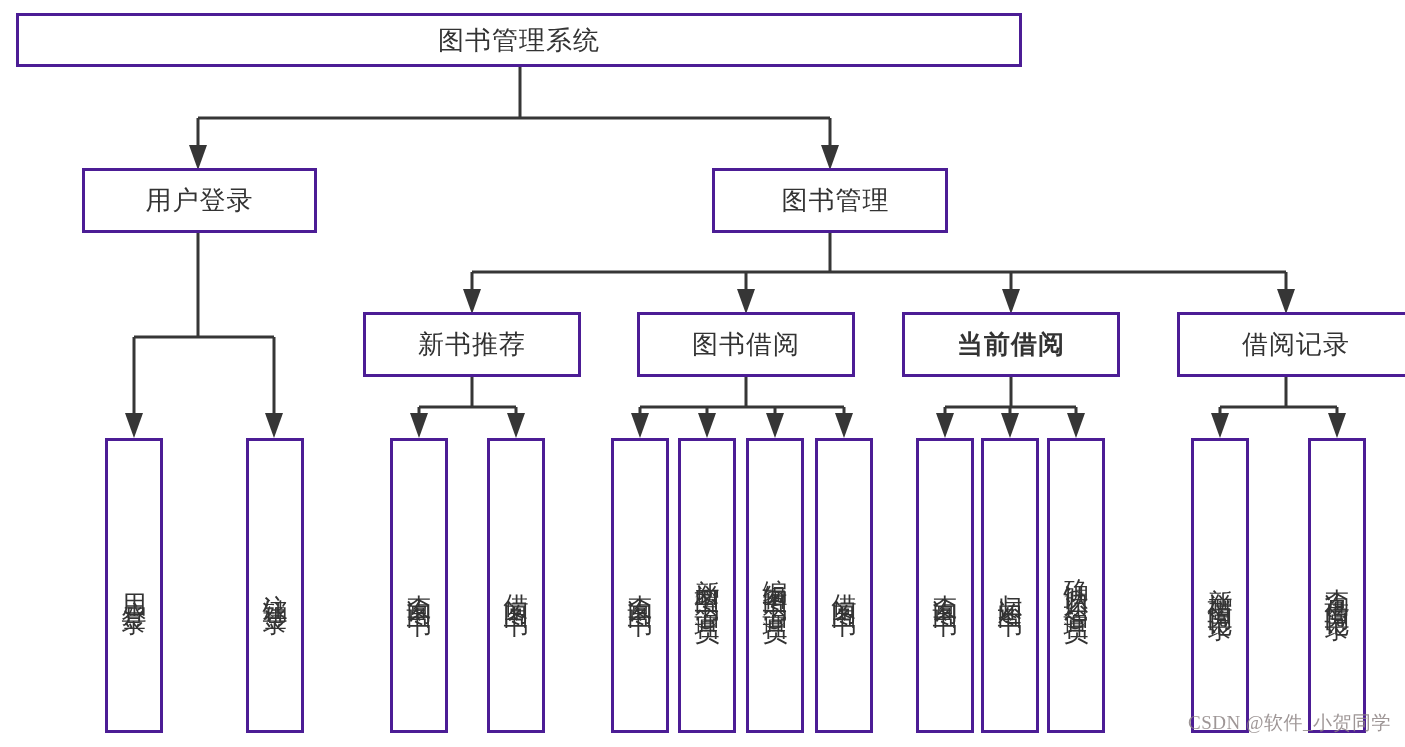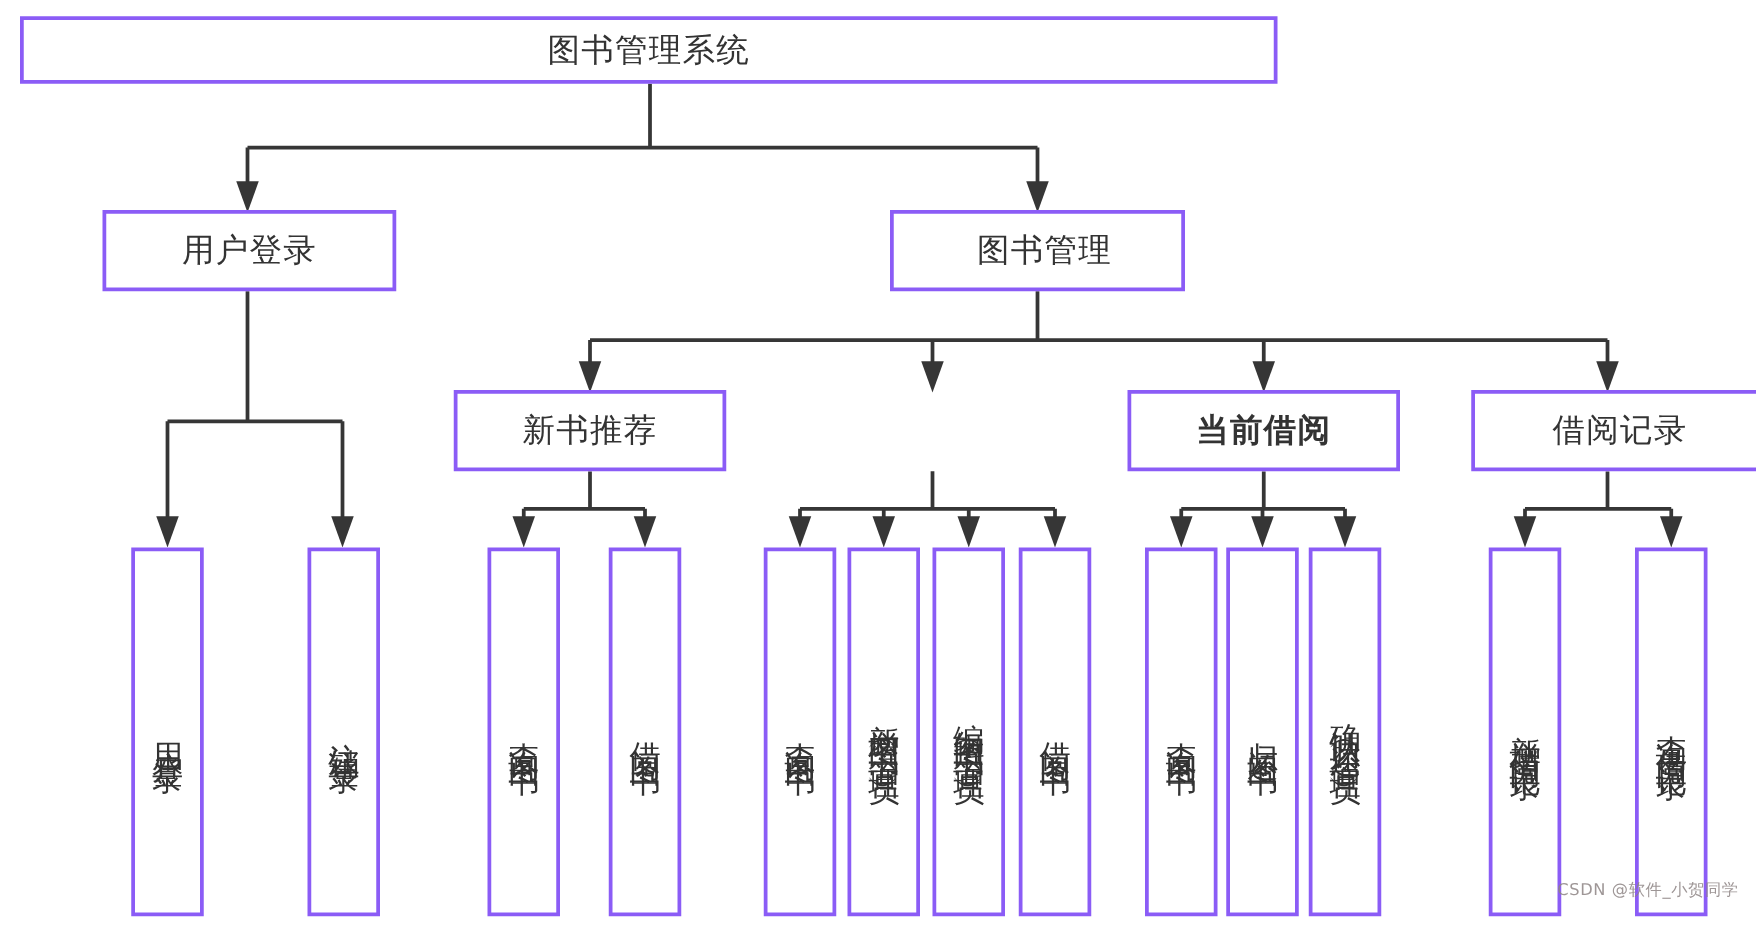--- a/index.html
+++ b/index.html
@@ -20,21 +20,21 @@
   .wires path {
     stroke: #363636;
     stroke-width: 3;
     fill: none;
   }
   .wires polygon { fill: #363636; }
   .node {
     position: absolute;
     box-sizing: border-box;
     background: #ffffff;
-    border: 3px solid #8b5cf6;
+    border: 3px solid #4c1d95;
     display: flex;
     align-items: center;
     justify-content: center;
   }
   .h-label {
     font-size: 26px;
     letter-spacing: 1px;
     white-space: nowrap;
     color: #333333;
   }
@@ -46,25 +46,26 @@
   .v-label {
     writing-mode: vertical-rl;
     font-size: 25px;
     letter-spacing: 6px;
     line-height: 1;
     color: #333333;
   }
   .watermark {
     position: absolute;
     right: 14px;
-    bottom: 26px;
-    font-size: 13px;
+    bottom: 11px;
+    font-size: 19px;
     letter-spacing: 0.5px;
     color: rgba(141, 132, 132, 0.85);
     white-space: nowrap;
+    font-family: Liberation Serif, serif;
   }
 </style>
 </head>
 <body>
 
 <div class="stage">
 
   <svg class="wires" viewBox="0 0 1405 747" xmlns="http://www.w3.org/2000/svg">
     <g>
       <path d="M520 66 V118 M198 118 H830 M198 118 V146 M830 118 V146"></path>
@@ -115,20 +116,23 @@
   <div class="node" style="left:82px; top:168px; width:235px; height:65px;">
     <span class="h-label">用户登录</span>
   </div>
   <div class="node" style="left:712px; top:168px; width:236px; height:65px;padding-left:11px;">
     <span class="h-label">图书管理</span>
   </div>
 
   <div class="node" style="left:363px; top:312px; width:218px; height:65px;">
     <span class="h-label">新书推荐</span>
   </div>
+  <div class="node" style="left:637px; top:312px; width:218px; height:65px;">
+    <span class="h-label">图书借阅</span>
+  </div>
   <div class="node" style="left:902px; top:312px; width:218px; height:65px;font-weight:bold;">
     <span class="h-label">当前借阅</span>
   </div>
   <div class="node" style="left:1177px; top:312px; width:238px; height:65px;">
     <span class="h-label">借阅记录</span>
   </div>
 
   <div class="node leaf" style="left:105px;">
     <span class="v-label">用户登录</span>
   </div>

